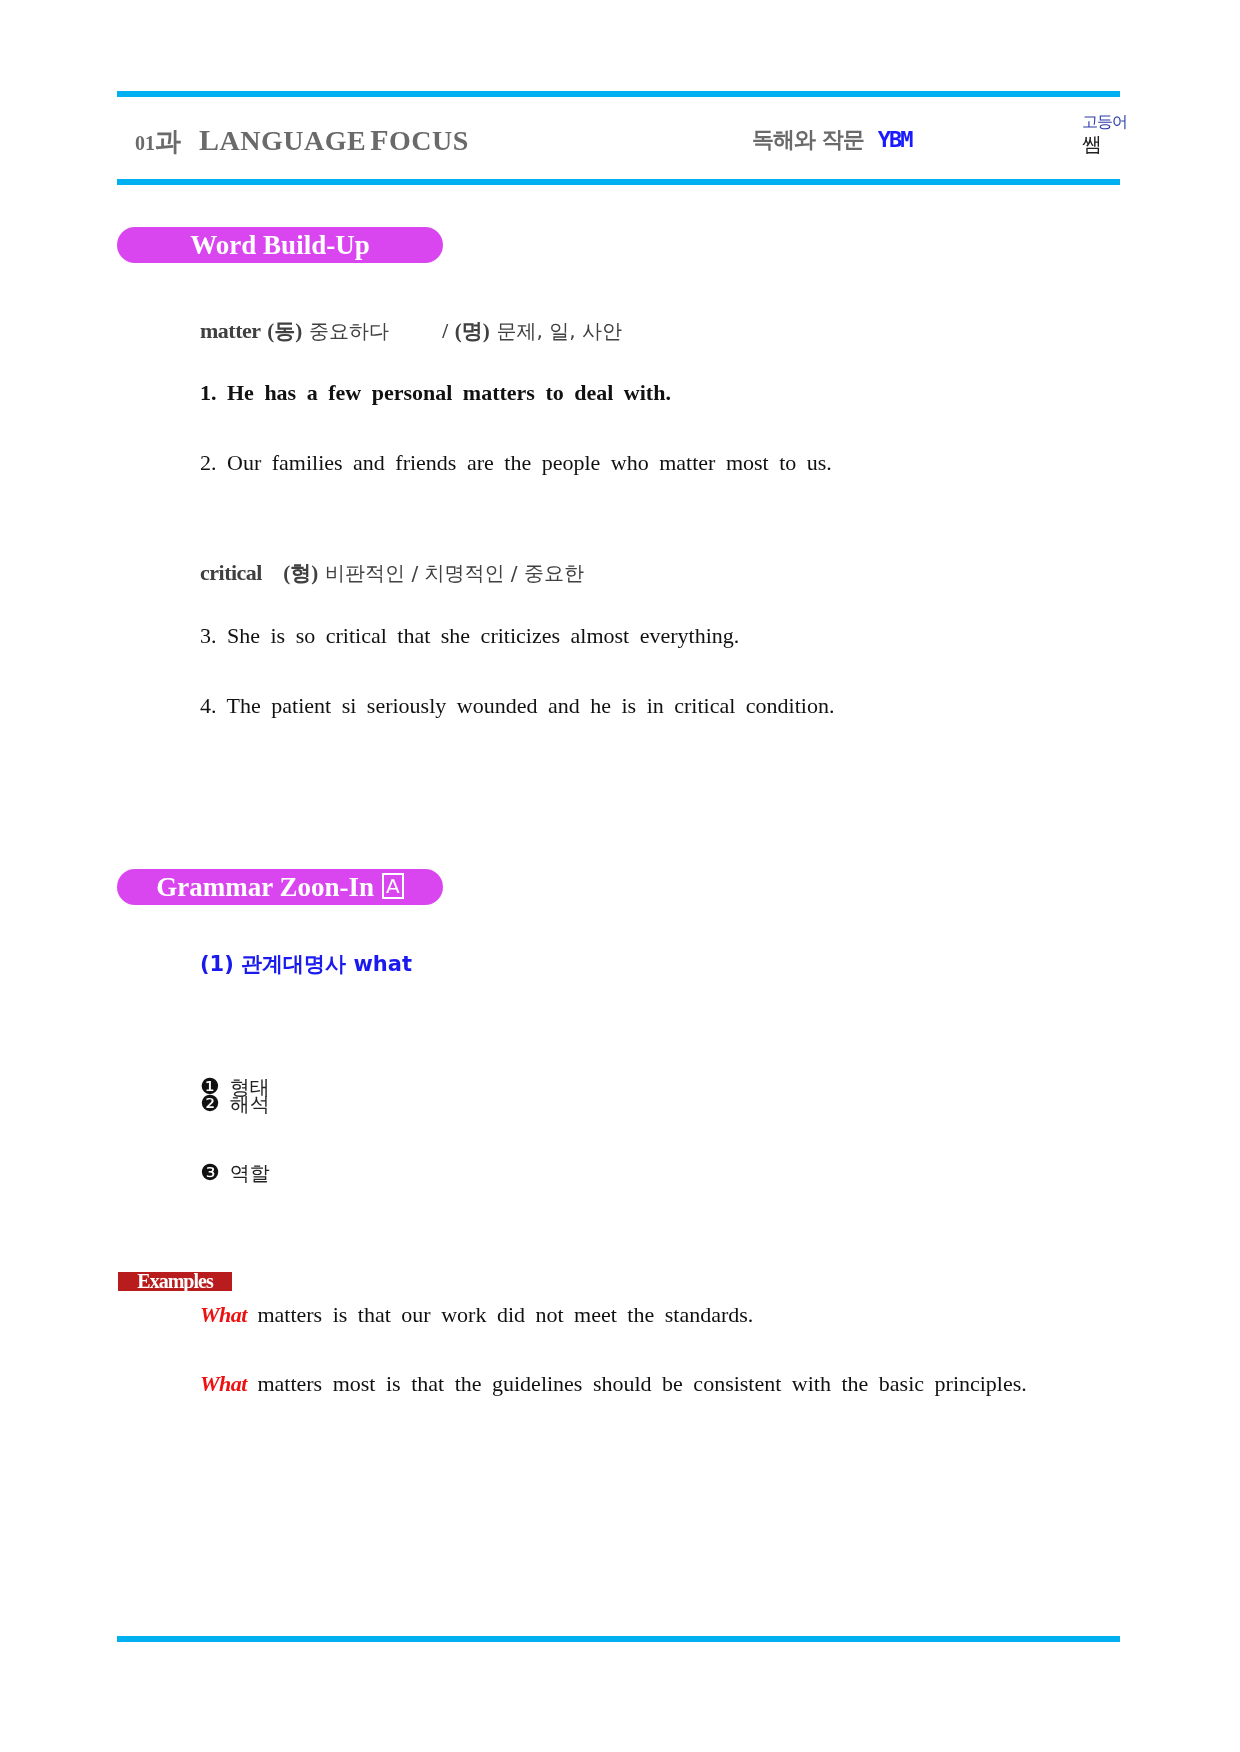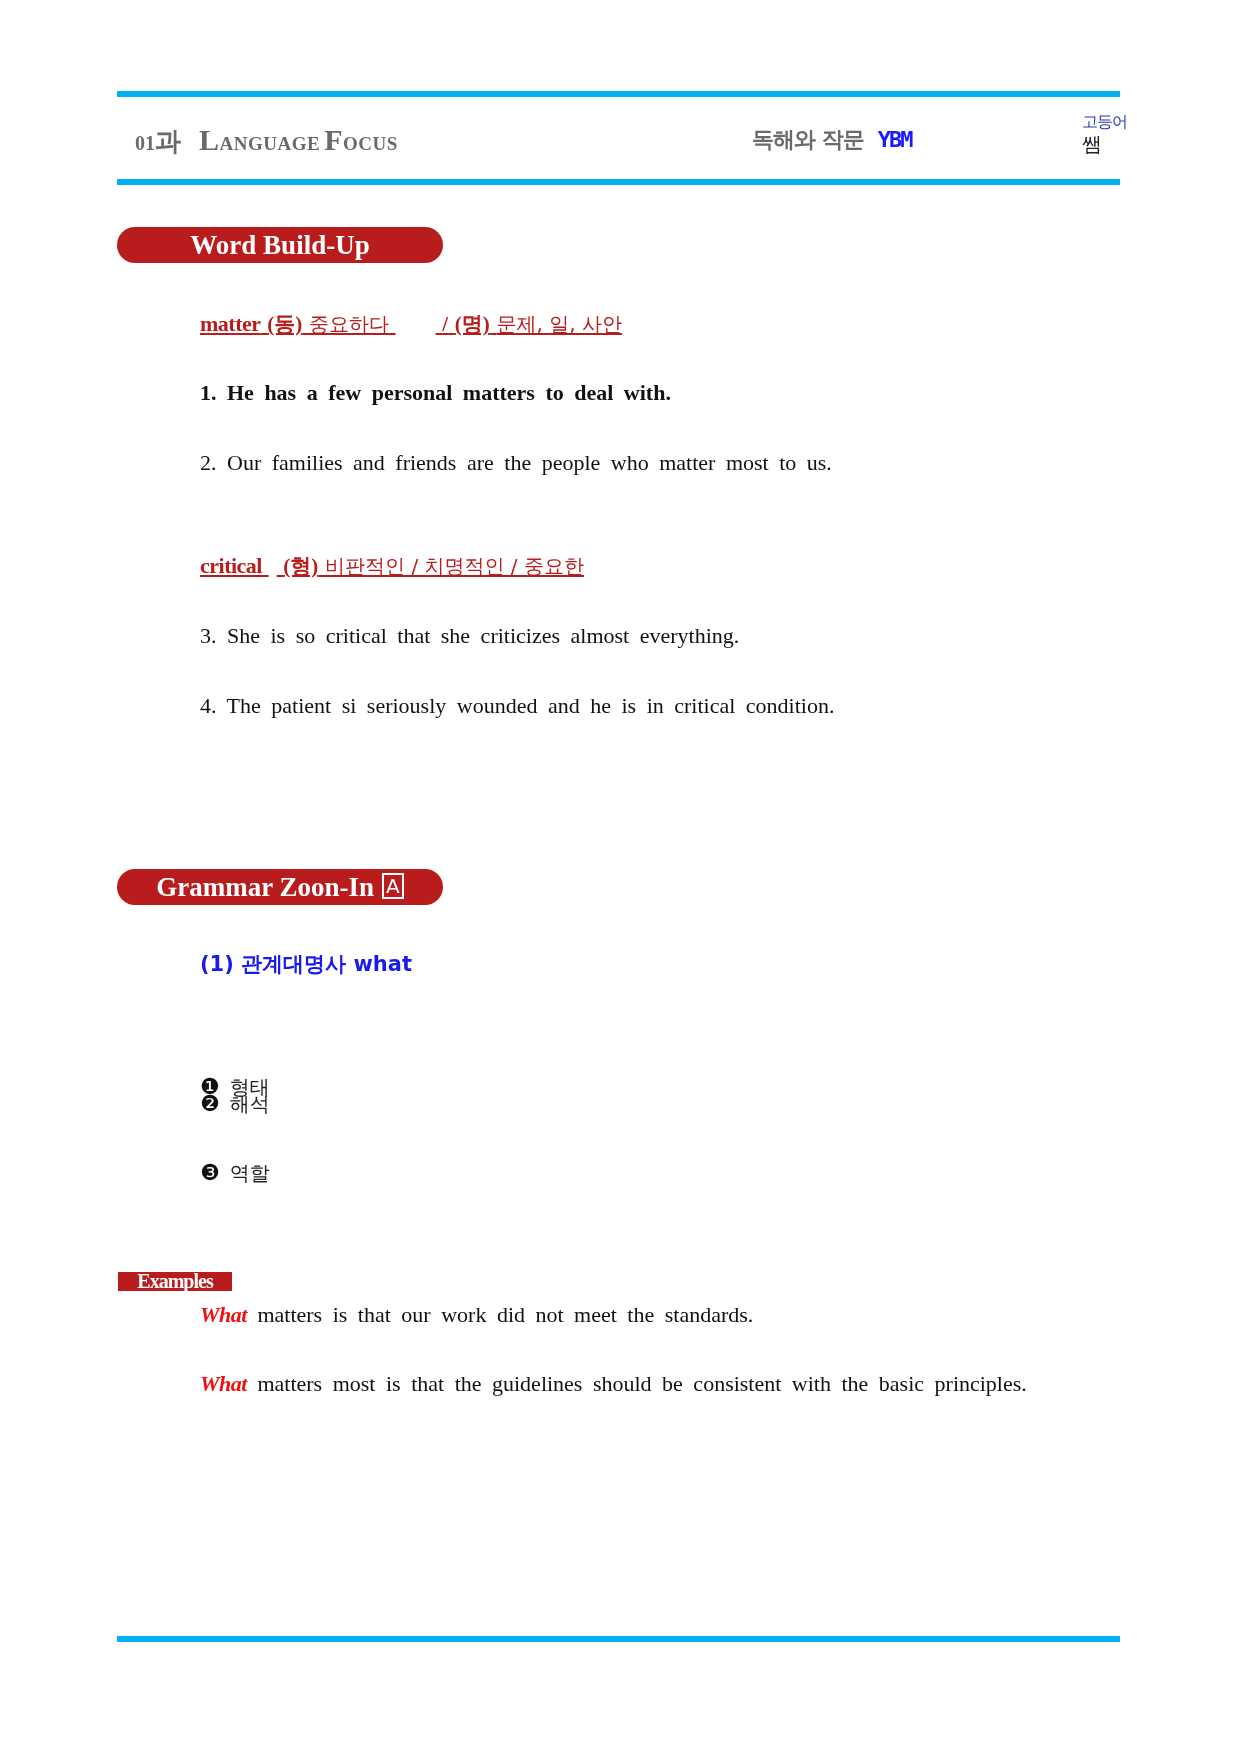--- a/index.html
+++ b/index.html
@@ -42,21 +42,21 @@
     .header-left .lesson-unit {
       font-family: "DejaVu Sans", sans-serif;
       font-size: 26px;
       margin-right: 14px;
     }
     .header-left .title-word {
       font-size: 30px;
       letter-spacing: 0.5px;
     }
     .header-left .title-word .sc {
-      font-size: 19px;
+      font-size: 28px;
     }
     .header-right {
       position: absolute;
       left: 752px;
       top: 120px;
       white-space: nowrap;
       line-height: 40px;
       font-family: "DejaVu Sans", sans-serif;
       font-weight: bold;
     }
@@ -96,21 +96,21 @@
       font-size: 20px;
       margin-top: 4px;
     }
 
     .pill {
       position: absolute;
       left: 117px;
       width: 326px;
       height: 36px;
       border-radius: 18px;
-      background: #b91c1c;
+      background: #d946ef;
       color: #ffffff;
       font-family: "Liberation Serif", serif;
       font-weight: bold;
       font-size: 27px;
       line-height: 36px;
       text-align: center;
       white-space: nowrap;
     }
     .pill.word { top: 227px; }
     .pill.grammar { top: 869px; }
@@ -123,25 +123,24 @@
       line-height: 22px;
       height: 22px;
       padding: 0 2px;
       margin-left: 8px;
       vertical-align: 3px;
     }
 
     .vocab {
       position: absolute;
       left: 200px;
-      color: #b91c1c;
+      color: #404040;
       white-space: nowrap;
       font-size: 21px;
-      line-height: 30px;
-      text-decoration: underline;
+      line-height: 44px;
     }
     .vocab .head {
       font-family: "Liberation Serif", serif;
       font-weight: bold;
       font-size: 22px;
       letter-spacing: -0.5px;
     }
     .vocab .pos {
       font-family: "Liberation Serif", serif;
       font-weight: bold;

